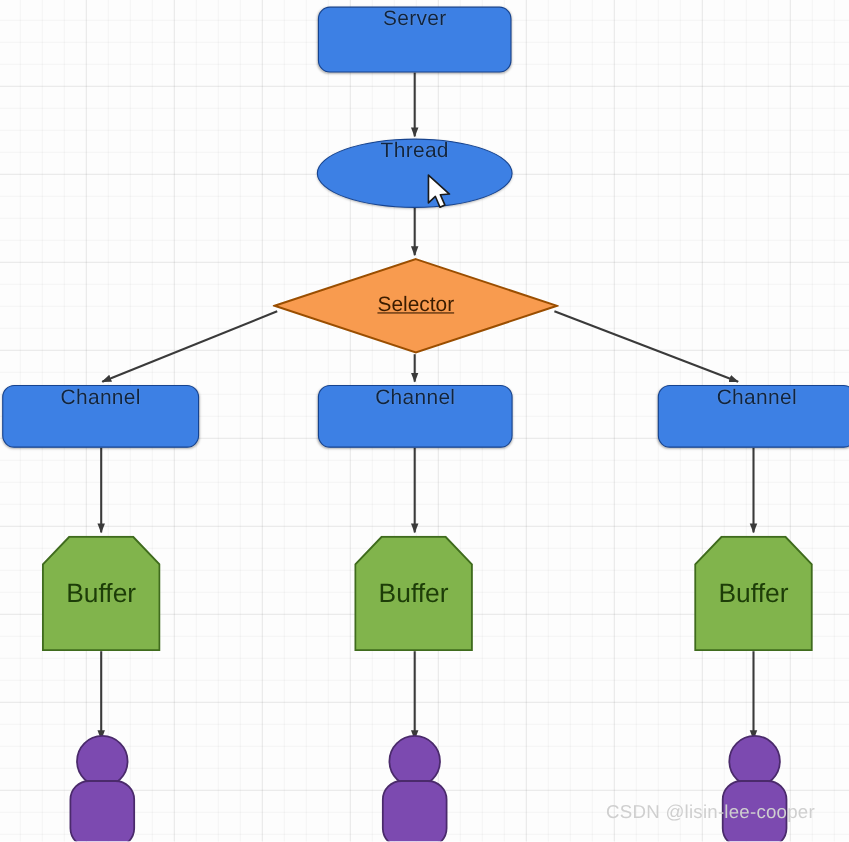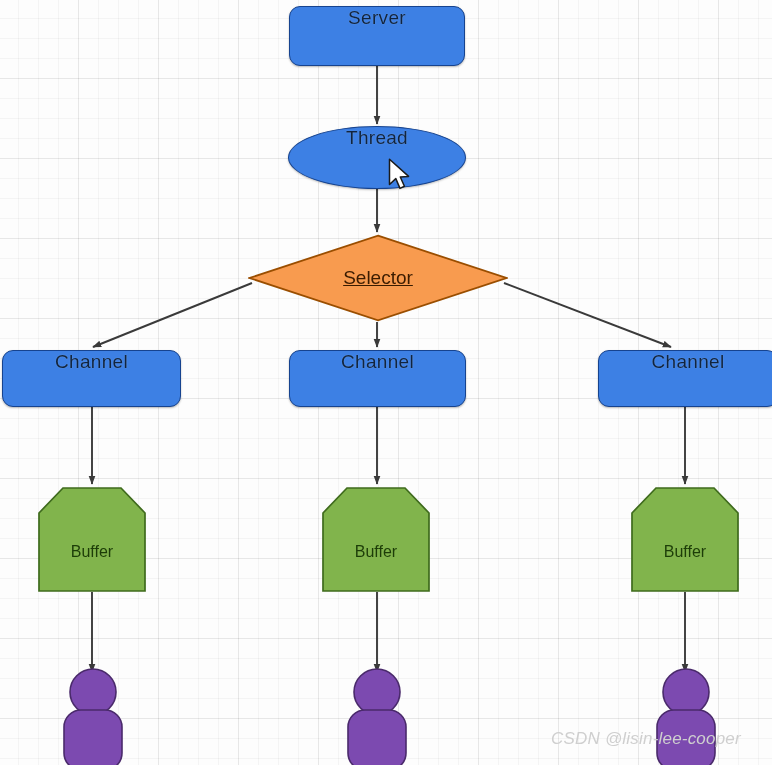--- a/index.html
+++ b/index.html
@@ -54,40 +54,39 @@
   .diamond-wrap .lbl{
     position:absolute;left:0;top:0;width:100%;height:100%;
     display:flex;align-items:center;justify-content:center;
     font-size:19px;color:#3b1c00;text-decoration:underline;
   }
 
   
   .pent-wrap{position:absolute;}
   .pent-wrap svg{position:absolute;left:0;top:0;}
   .pent-wrap .lbl{
-    position:absolute;left:0;top:12px;width:100%;height:100%;
+    position:absolute;left:0;top:0;width:100%;height:100%;
     display:flex;align-items:center;justify-content:center;
-    font-size:16px;color:#1d3d08;text-align:right;
+    font-size:24px;color:#1d3d08;text-align:right;
   }
 
   
   .actor{position:absolute;}
   .actor svg{display:block;}
 
   
   .cursor{position:absolute;pointer-events:none;}
 
   .watermark{
     position:absolute;
     font-size:17px;
     color:#cfcfcf;
     letter-spacing:.2px;
     white-space:nowrap;
     font-family:"Liberation Sans", sans-serif;
-    font-style:italic;
   }
 </style>
 </head>
 <body>
 
 <div id="canvas">
 
   <svg id="edges" viewBox="0 0 772 765" width="772" height="765">
     <defs>
       <marker id="ah" markerWidth="10" markerHeight="10" refX="8.2" refY="4" orient="auto" markerUnits="userSpaceOnUse">

